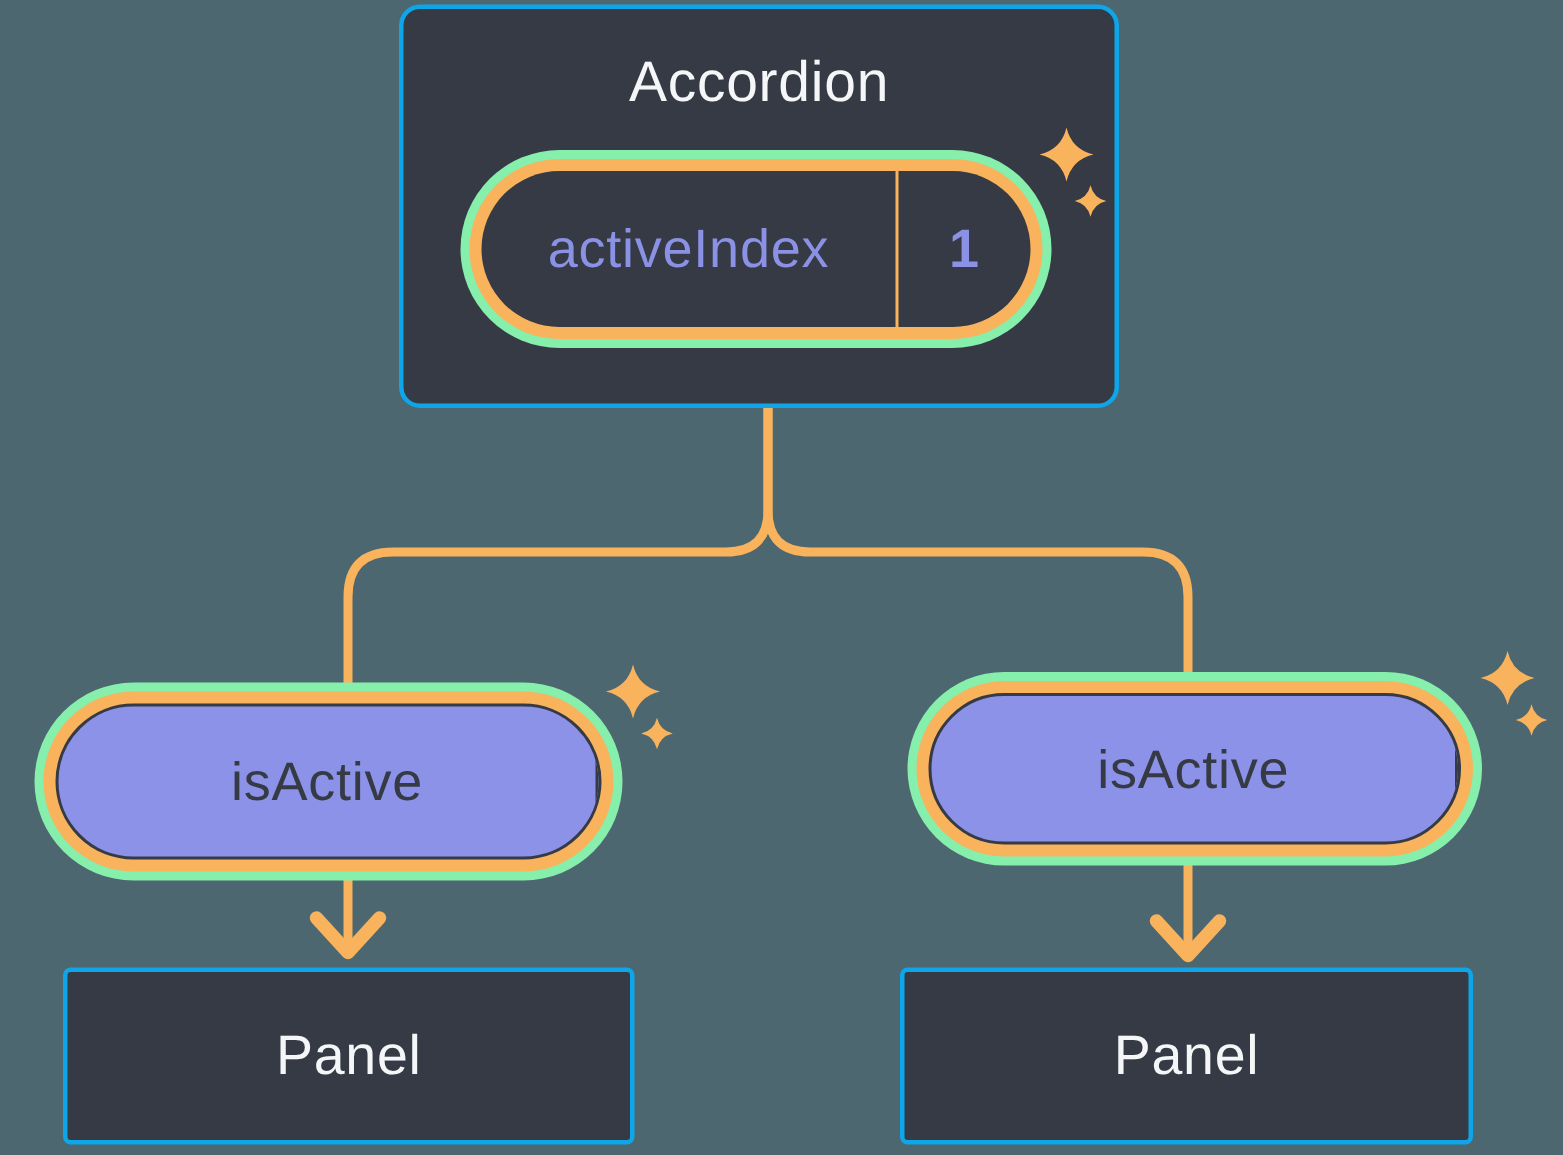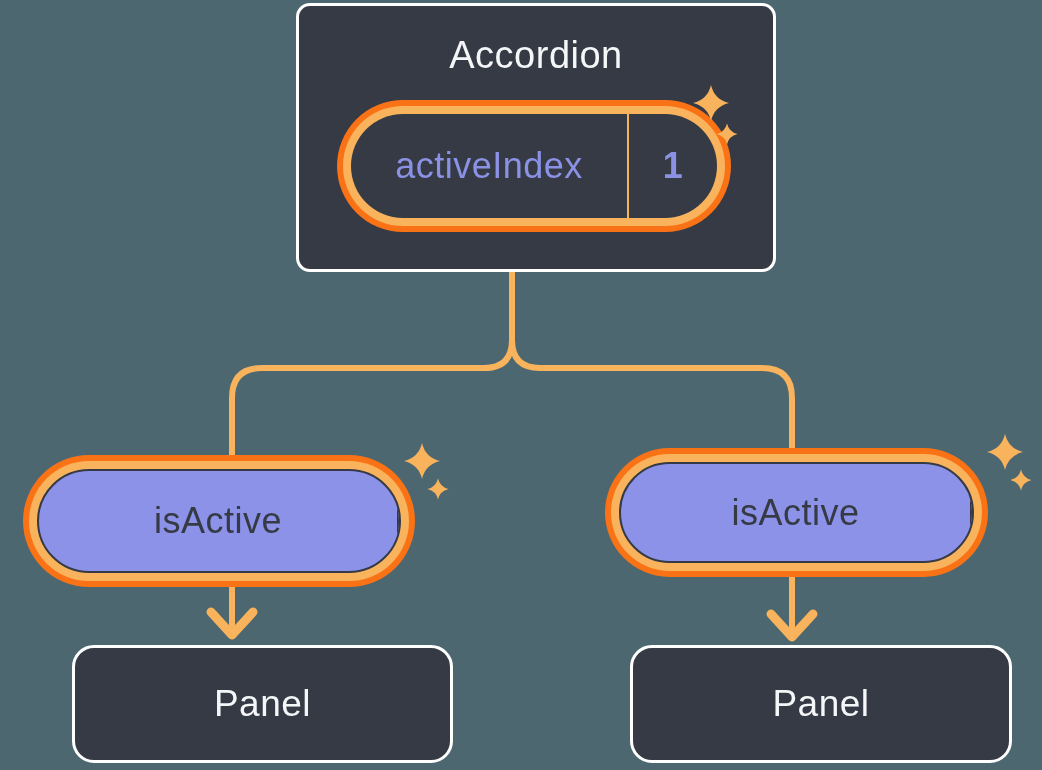--- a/index.html
+++ b/index.html
@@ -8,42 +8,41 @@
     background:#4D6770;
     font-family:"Liberation Sans", sans-serif;
     position:relative; overflow:hidden;
   }
   .layer { position:absolute; left:0; top:0; width:1042px; height:770px; pointer-events:none; }
   .z1 { z-index:1; } .z4 { z-index:4; }
 
   .node {
     position:absolute;
     background:#353A45;
-    border:3px solid #ffffff;
+    border:3px solid #0ea5e9;
     border-radius:14px;
     box-sizing:border-box;
     color:#F5F6F8;
     z-index:2;
-    margin-left:30px;
   }
   .box-title {
     position:absolute; left:0; right:0; top:28px;
     text-align:center;
     font-size:38px; font-weight:500; letter-spacing:0.5px;
     color:#F5F6F8;
   }
   .panel {
     display:flex; align-items:center; justify-content:center;
     font-size:37px; font-weight:500; letter-spacing:0.5px;
-    border-radius:22px;
+    border-radius:5px;
   }
 
   .pill-outer {
     position:absolute;
-    background:#f97316;
+    background:#86efac;
     border-radius:999px;
     padding:6px;
     box-sizing:border-box;
     z-index:3;
   }
   .pill-mid {
     background:#F8B35C;
     border-radius:999px;
     padding:8px;
     width:100%; height:100%;

